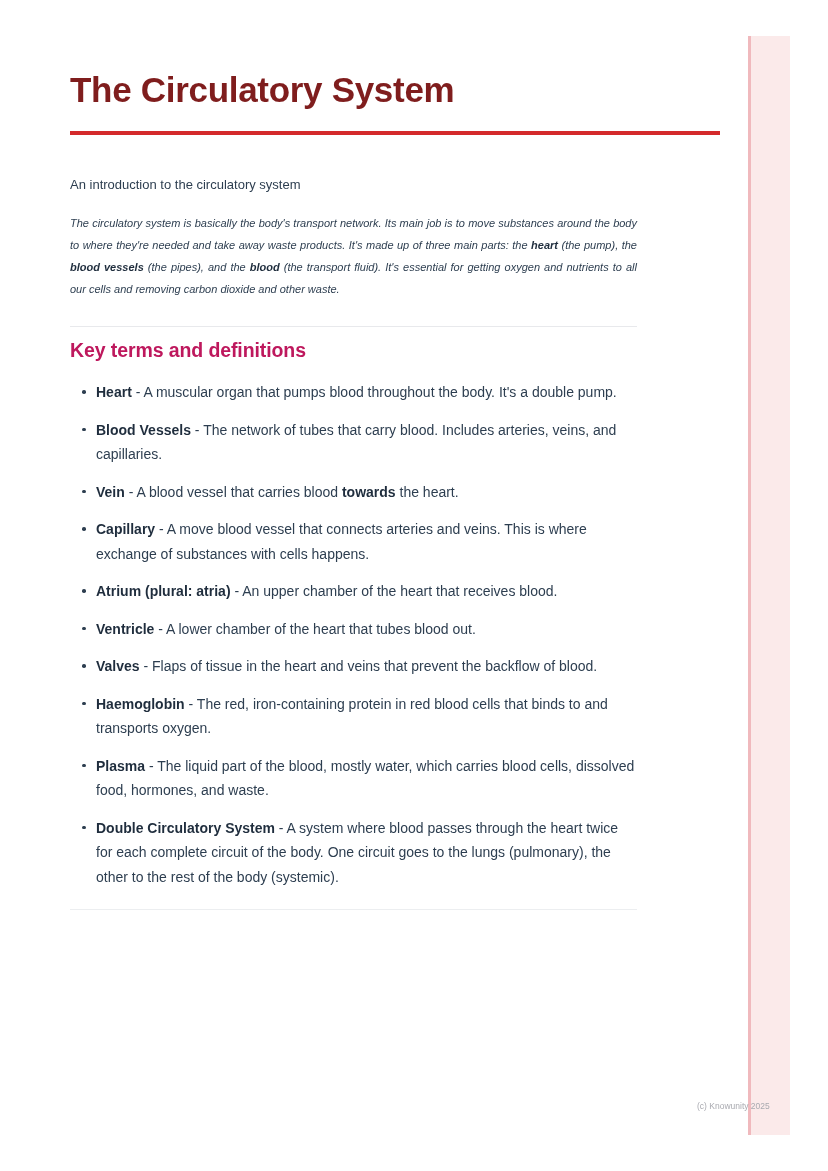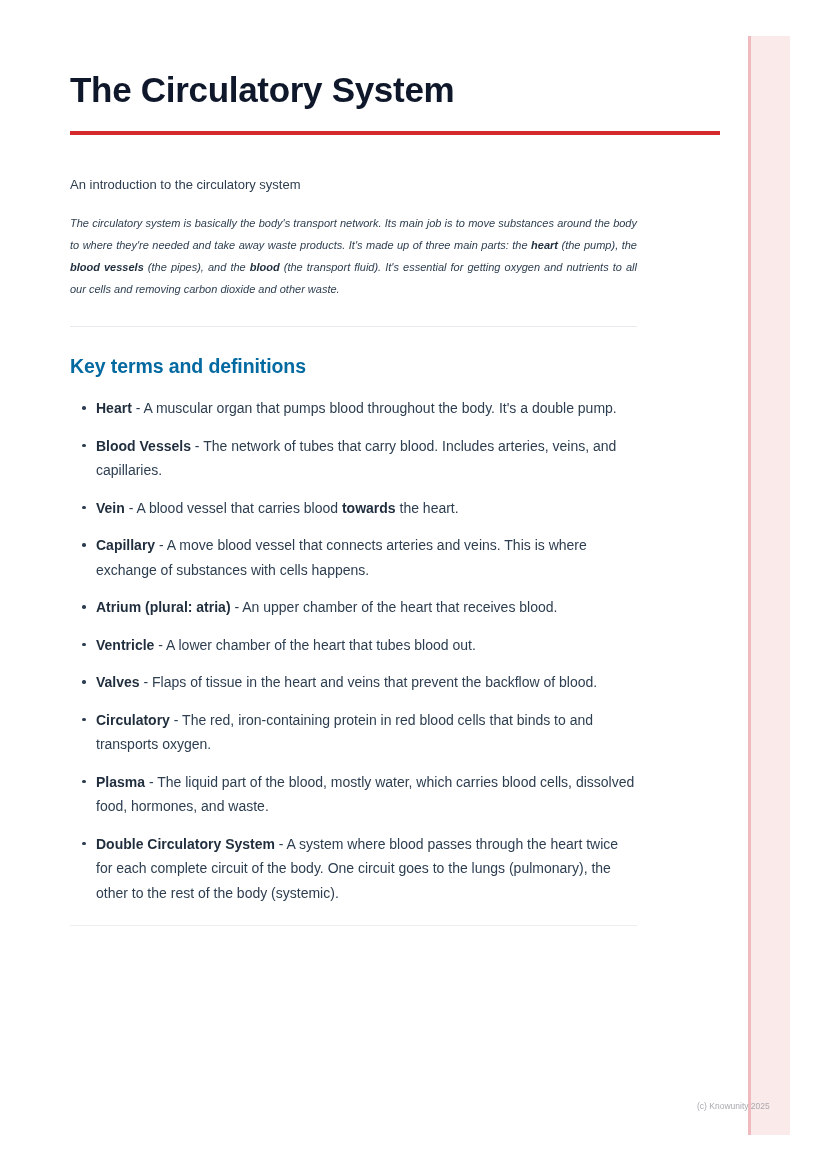--- a/index.html
+++ b/index.html
@@ -37,21 +37,21 @@
   .page {
     position: absolute;
     left: 70px;
     top: 0;
     width: 567px;
   }
 
   .doc-title {
     font-size: 35px;
     font-weight: bold;
-    color: #0f172a;
+    color: #7f1d1d;
     letter-spacing: -0.3px;
     margin: 0;
     padding-top: 72px;
     line-height: 1.05;
   }
 
   .title-rule {
     height: 4px;
     background: #d42a2b;
     margin-top: 22px;
@@ -79,22 +79,22 @@
   .rule-light {
     height: 1px;
     background: #e8e9ec;
     margin-top: 26px;
     width: 567px;
   }
 
   .section-heading {
     font-size: 19.5px;
     font-weight: bold;
-    color: #0369a1;
-    margin-top: 28px;
+    color: #be185d;
+    margin-top: 12px;
     letter-spacing: -0.1px;
   }
 
   ul.terms {
     list-style: none;
     margin: 18px 0 0 0;
     padding: 0;
     width: 567px;
   }
   ul.terms li {
@@ -155,21 +155,21 @@
   <div class="section-heading">Key terms and definitions</div>
 
   <ul class="terms">
   <li><b>Heart</b><span> - A muscular organ that pumps blood throughout the body. It's a double pump.</span></li>
       <li><b>Blood Vessels</b><span> - The network of tubes that carry blood. Includes arteries, veins, and capillaries.</span></li>
       <li><b>Vein</b><span> - A blood vessel that carries blood </span><b>towards</b><span> the heart.</span></li>
       <li><b>Capillary</b><span> - A move blood vessel that connects arteries and veins. This is where exchange of substances with cells happens.</span></li>
       <li><b>Atrium (plural: atria)</b><span> - An upper chamber of the heart that receives blood.</span></li>
       <li><b>Ventricle</b><span> - A lower chamber of the heart that tubes blood out.</span></li>
       <li><b>Valves</b><span> - Flaps of tissue in the heart and veins that prevent the backflow of blood.</span></li>
-      <li><b>Circulatory</b><span> - The red, iron-containing protein in red blood cells that binds to and transports oxygen.</span></li>
+      <li><b>Haemoglobin</b><span> - The red, iron-containing protein in red blood cells that binds to and transports oxygen.</span></li>
       <li><b>Plasma</b><span> - The liquid part of the blood, mostly water, which carries blood cells, dissolved food, hormones, and waste.</span></li>
       <li><b>Double Circulatory System</b><span> - A system where blood passes through the heart twice for each complete circuit of the body. One circuit goes to the lungs (pulmonary), the other to the rest of the body (systemic).</span></li>
     </ul>
 
   <div class="bottom-rule"></div>
 
 </div>
 
 <div class="footer-note">(c) Knowunity 2025</div>
 

